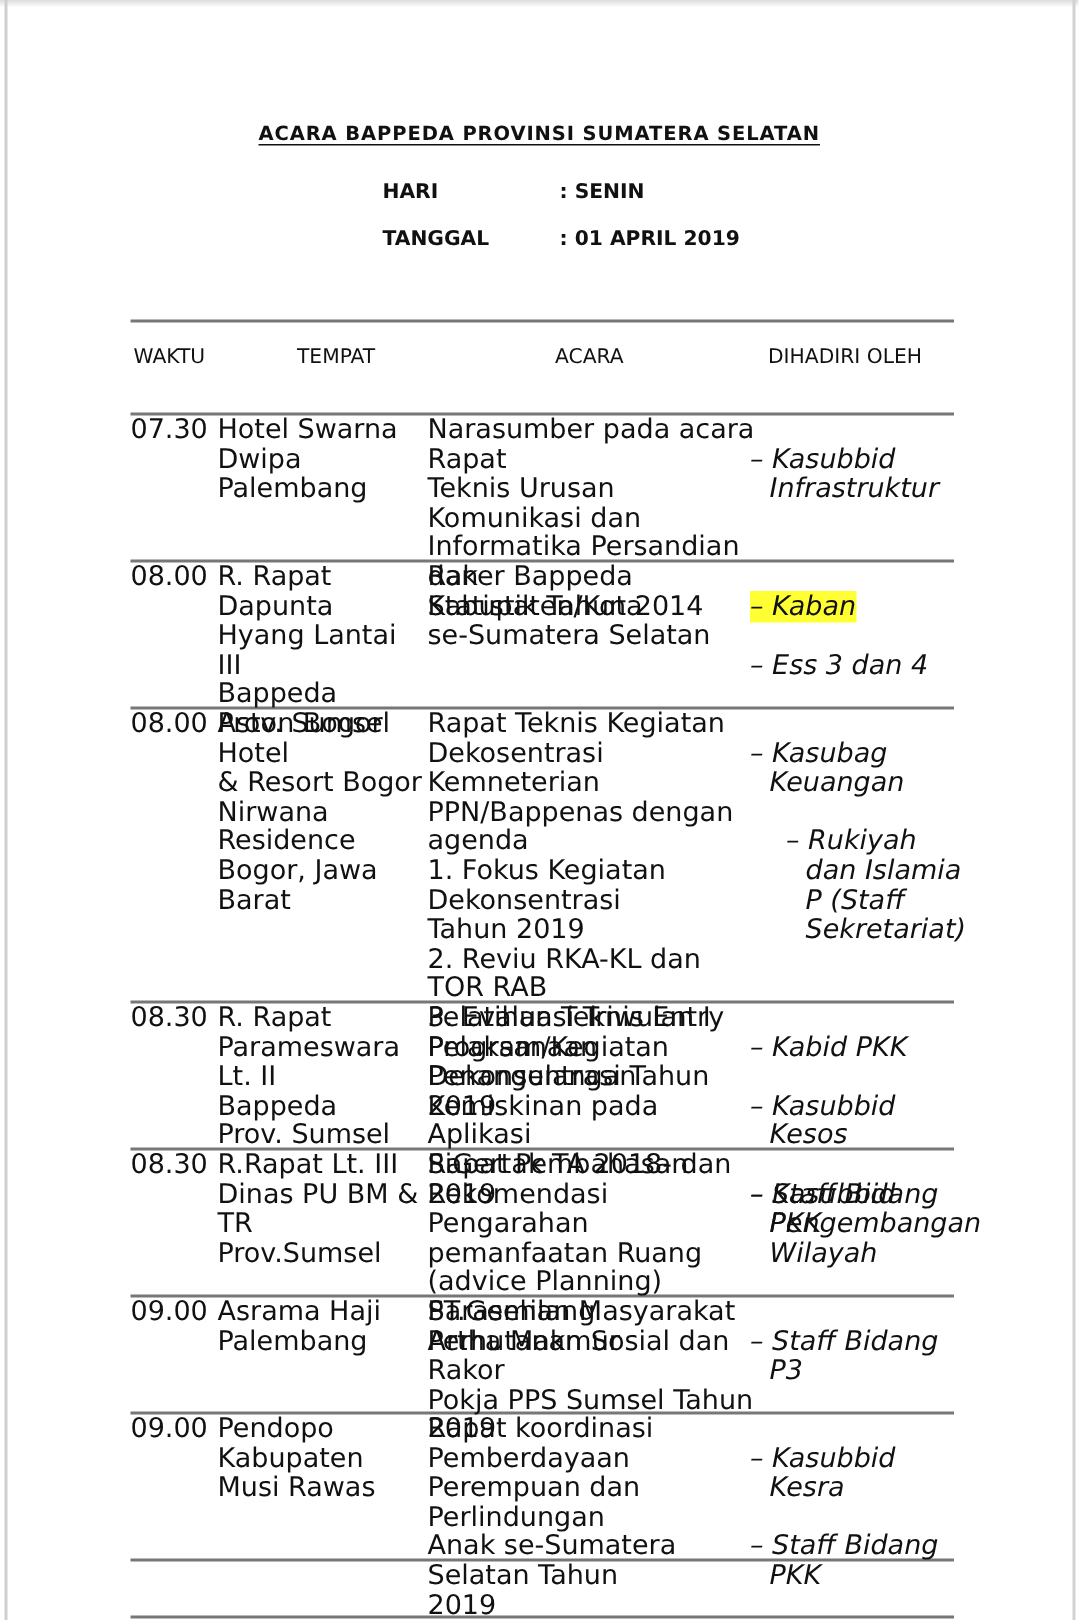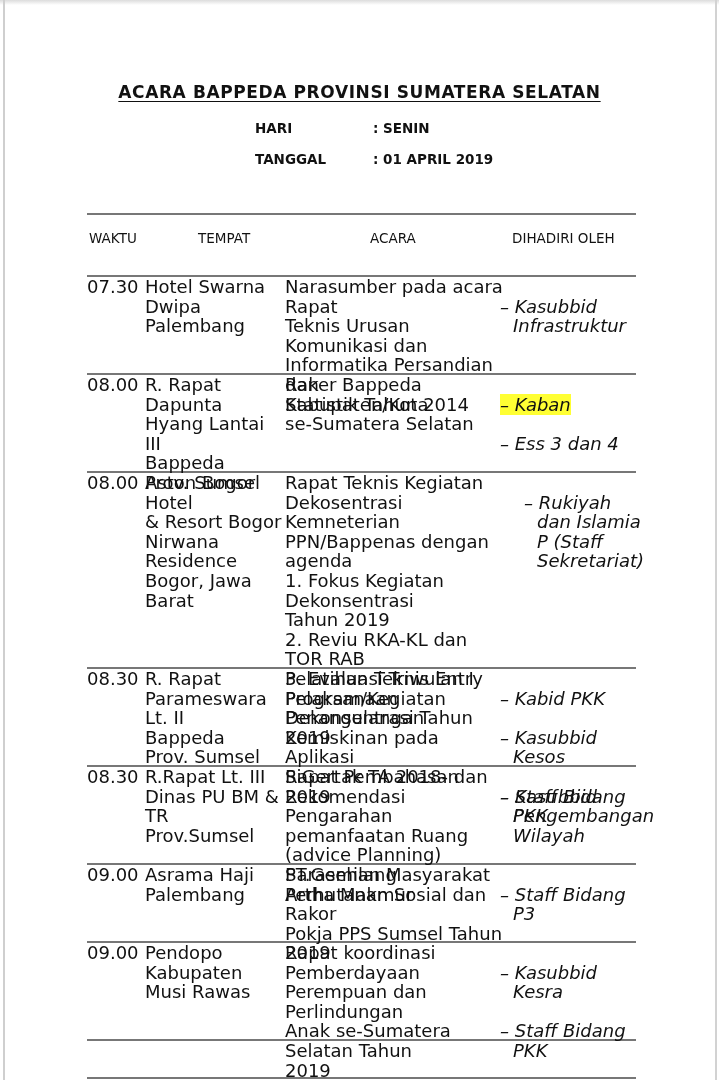--- a/index.html
+++ b/index.html
@@ -15,21 +15,21 @@
     background: linear-gradient(#dcdcdc, #ffffff);
   }
   .edge-left {
     position: absolute; left: 3px; top: 0; width: 2px; height: 1080px; background: #cfcfcf;
   }
   .edge-right {
     position: absolute; left: 715px; top: 0; width: 2px; height: 1080px; background: #d2d2d2;
   }
   .title {
     position: absolute; left: 0; width: 719px; top: 82px;
-    text-align: center; font-size: 17px; font-weight: bold; letter-spacing: 0.6px;
+    text-align: center; font-size: 13px; font-weight: bold; letter-spacing: 0.6px;
   }
   .title span { text-decoration: underline; text-underline-offset: 3px; }
   .meta {
     position: absolute; left: 255px; font-size: 13.5px; font-weight: bold;
   }
   .meta .lbl { position: absolute; left: 0; white-space: nowrap; }
   .meta .val { position: absolute; left: 86px; white-space: nowrap; margin-left: 32px; }
   .hline {
     position: absolute; left: 87px; width: 549px; height: 2px; background: #777;
   }
@@ -117,20 +117,21 @@
   <div class="cell c-acara">Rapat Teknis Kegiatan
 Dekosentrasi Kemneterian
 PPN/Bappenas dengan agenda
 1. Fokus Kegiatan Dekonsentrasi
 Tahun 2019
 2. Reviu RKA-KL dan TOR RAB
 3. Evaluasi Triwulan I
 Pelaksanaan Dekonsentrasi Tahun
 2019</div>
   <div class="cell c-hadir" style="width:134px;">
+    <span class="att">– Kasubag Keuangan</span>
     <span class="att" style="width:112px;margin-left:24px;">– Rukiyah dan Islamia P (Staff Sekretariat)</span>
   </div>
 </div>
 
 <div class="row" style="top:669px;">
   <div class="cell c-waktu">08.30</div>
   <div class="cell c-tempat">R. Rapat
 Parameswara Lt. II
 Bappeda
 Prov. Sumsel</div>

